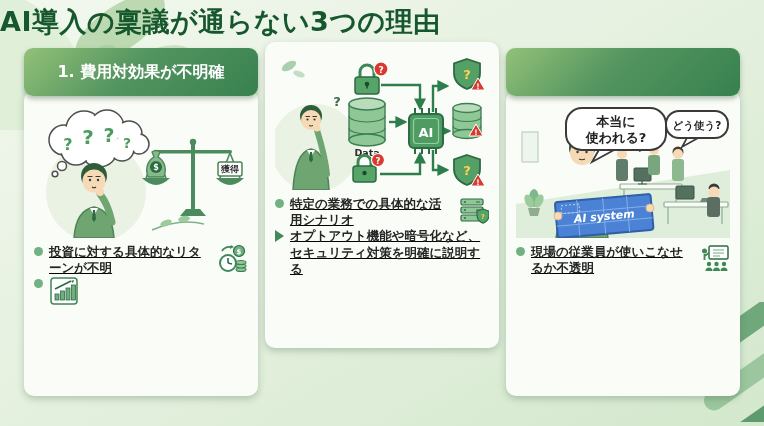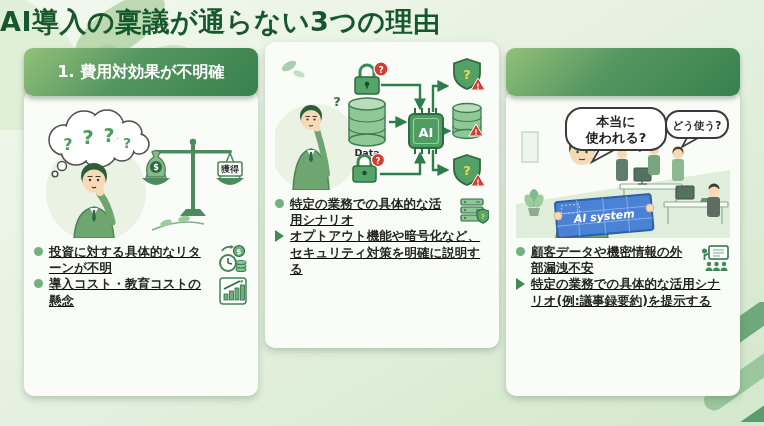--- a/index.html
+++ b/index.html
@@ -159,21 +159,20 @@
               <g fill="#8fc796" stroke="#3c7f52" stroke-width="1.1">
                 <ellipse cx="23" cy="25.5" rx="5" ry="2"></ellipse>
                   <ellipse cx="23" cy="22" rx="5" ry="2"></ellipse>
                   <ellipse cx="23" cy="18.5" rx="5" ry="2"></ellipse>
               </g>
             </svg>
           </span>
         </div>
         <div class="bullet">
           <span class="dot"></span>
-          <span class="btext">導入コスト・教育コストの懸念</span>
           <span class="bicon">
             <svg width="30" height="30" viewBox="0 0 30 30">
               <rect x="2" y="2" width="26" height="26" rx="3" fill="#fff" stroke="#3f8757" stroke-width="1.5"></rect>
               <g fill="#6fae7f" stroke="#2e6b43" stroke-width=".8">
                 <rect x="6" y="18" width="4" height="6"></rect>
                   <rect x="11.5" y="15" width="4" height="9"></rect>
                 <rect x="17" y="12" width="4" height="12"></rect>
                   <rect x="22.5" y="9" width="4" height="15"></rect>
               </g>
               <path d="M6,13 L22,5" stroke="#2e6b43" stroke-width="1.8" fill="none"></path>
@@ -387,39 +386,35 @@
           <g>
             <path d="M172,32 L166,43 L182,34 Z" fill="#fff" stroke="#3a3a3a" stroke-width="1.6"></path>
             <rect x="150" y="7" width="62" height="27" rx="13" fill="#fff" stroke="#3a3a3a" stroke-width="2"></rect>
             <text x="181" y="25" font-size="10.5" font-weight="bold" fill="#222" text-anchor="middle">どう使う?</text>
           </g>
         </svg>
       </div>
       <div class="bullets">
         <div class="bullet">
           <span class="dot"></span>
-          <span class="btext">顧客データや機密情報の外部漏洩不安</span>
+          <span class="btext">現場の従業員が使いこなせるか不透明</span>
           <span class="bicon">
             <svg width="30" height="30" viewBox="0 0 30 30">
               <rect x="9" y="2" width="19" height="13" rx="1.5" fill="#fff" stroke="#2e6b43" stroke-width="1.5"></rect>
               <path d="M13,6 h11 M13,9 h11 M13,12 h7" stroke="#6fae7f" stroke-width="1.2"></path>
               <circle cx="4.5" cy="7" r="2.5" fill="#3f8757"></circle>
               <path d="M4.5,10 v6 M4.5,12 L9,9" stroke="#3f8757" stroke-width="1.8" fill="none"></path>
               <g fill="#3f8757">
                 <circle cx="9" cy="20" r="2.2"></circle>
                   <path d="M5.5,27 a3.5,3.5 0 0 1 7,0 Z"></path>
                 <circle cx="16.5" cy="20" r="2.2"></circle>
                   <path d="M13,27 a3.5,3.5 0 0 1 7,0 Z"></path>
                 <circle cx="24" cy="20" r="2.2"></circle>
                   <path d="M20.5,27 a3.5,3.5 0 0 1 7,0 Z"></path>
               </g>
             </svg>
           </span>
         </div>
-        <div class="bullet">
-          <span class="tri"></span>
-          <span class="btext">特定の業務での具体的な活用シナリオ(例:議事録要約)を提示する</span>
-        </div>
       </div>
     </div>
   </div>
 
 </div>
 
 </body></html>

